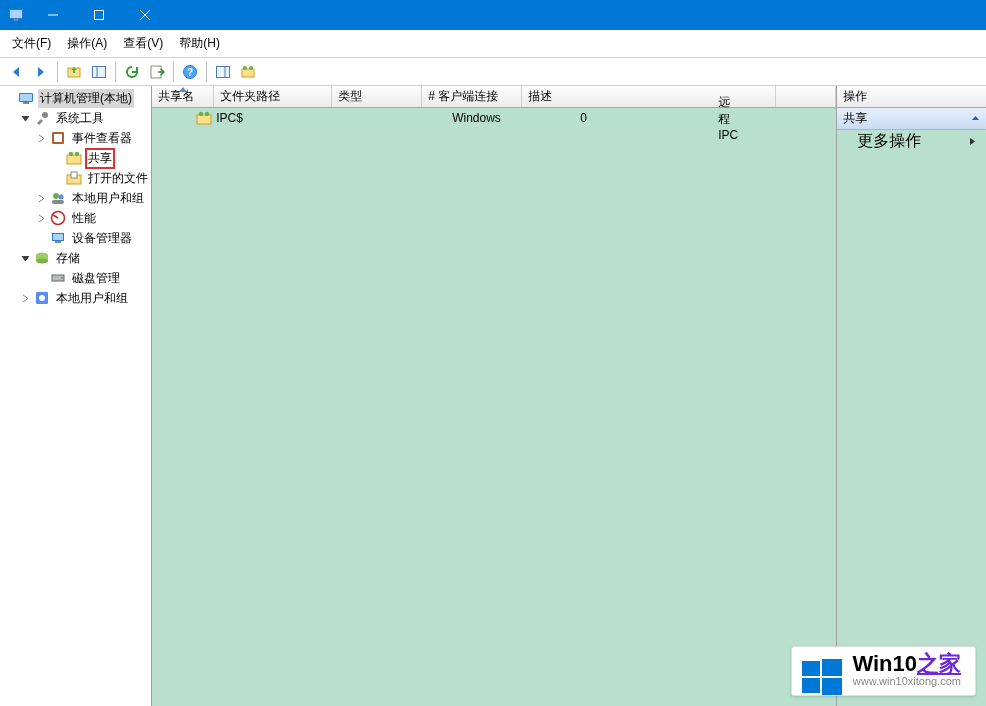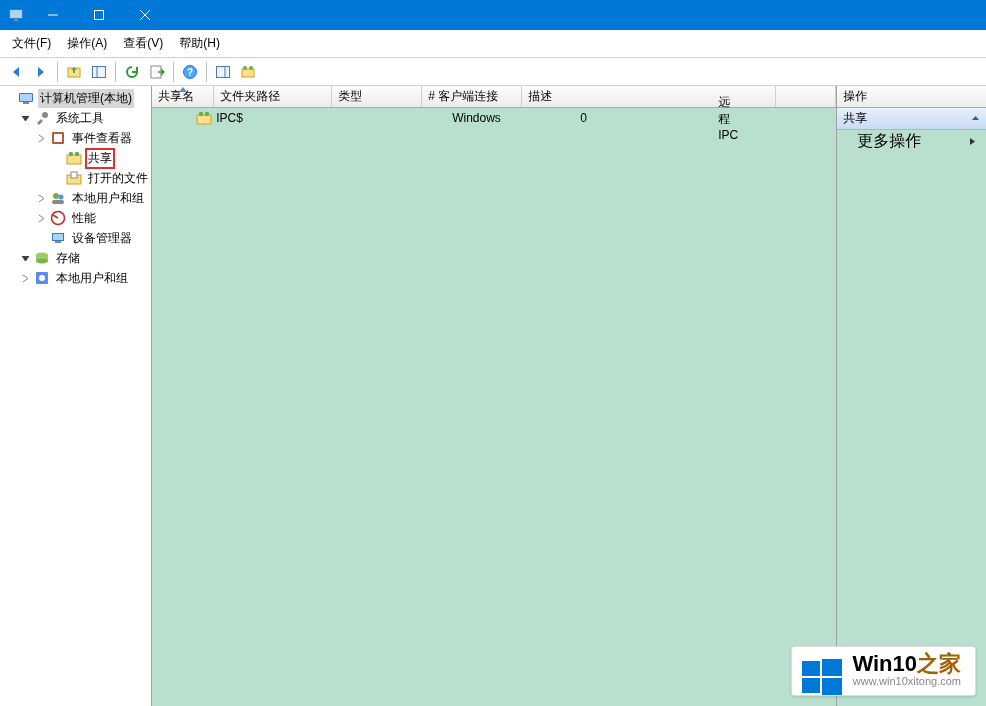--- a/index.html
+++ b/index.html
@@ -50,21 +50,21 @@
 
 
 .action-header { height: 22px; background: linear-gradient(#fdfdfd,#ececec); border-bottom: 1px solid #a8a8a8; font-size: 12px; display: flex; align-items: center; padding-left: 6px; }
 .action-section { height: 22px; background: linear-gradient(#e8f0fb,#c9dbf4); border-bottom: 1px solid #9db8dd; font-size: 12px; display: flex; align-items: center; padding: 0 6px; justify-content: space-between; }
 .action-item { height: 22px; font-size: 16px; display: flex; align-items: center; padding: 0 10px 0 20px; justify-content: space-between; cursor: pointer; }
 
 
 .watermark { position: absolute; right: 10px; bottom: 10px; background: #fff; border: 1px solid #ddd; padding: 6px 14px 8px 60px; border-radius: 3px; box-shadow: 0 1px 3px rgba(0,0,0,.15); }
 .watermark .wlogo { position: absolute; left: 10px; top: 10px; }
 .watermark .wtitle { font-size: 22px; font-weight: 600; line-height: 1; }
-.watermark .wtitle .accent { color: #a16207; }
+.watermark .wtitle .accent { color: #6d28d9; text-decoration: underline; }
 .watermark .wurl { font-size: 11px; color: #888; text-align: right; }
 
 
 .c0{width:62px} .c1{width:118px} .c2{width:90px} .c3{width:100px} .c4{flex:1} .cfill{width:60px;}
 </style>
 </head>
 <body>
 
 <div class="titlebar">
   <span class="app-icon">
@@ -267,20 +267,28 @@
             </svg>
           </span>
         <span class="ticon"><svg width="16" height="16">
               <ellipse cx="8" cy="5" rx="6" ry="2.5" fill="#9ccc65"></ellipse>
               <rect x="2" y="5" width="12" height="6" fill="#9ccc65"></rect>
               <ellipse cx="8" cy="11" rx="6" ry="2.5" fill="#7cb342"></ellipse>
             </svg></span>
         <span class="label">存储</span>
       </div>
 
+      <div class="tnode in2">
+        <span class="expander"></span>
+        <span class="ticon"><svg width="16" height="16">
+              <rect x="2" y="5" width="12" height="6" fill="#bbb" stroke="#666"></rect>
+              <circle cx="12" cy="8" r="1" fill="#4caf50"></circle>
+            </svg></span>
+        <span class="label">磁盘管理</span>
+      </div>
 
       <div class="tnode in1">
         <span class="expander">
             <svg width="9" height="9">
               <path d="M2 1 L7 4.5 L2 8"></path>
             </svg>
           </span>
         <span class="ticon"><svg width="16" height="16">
               <rect x="2" y="2" width="12" height="12" fill="#5b8def" rx="1"></rect>
               <circle cx="8" cy="8" r="3" fill="#fff"></circle>

